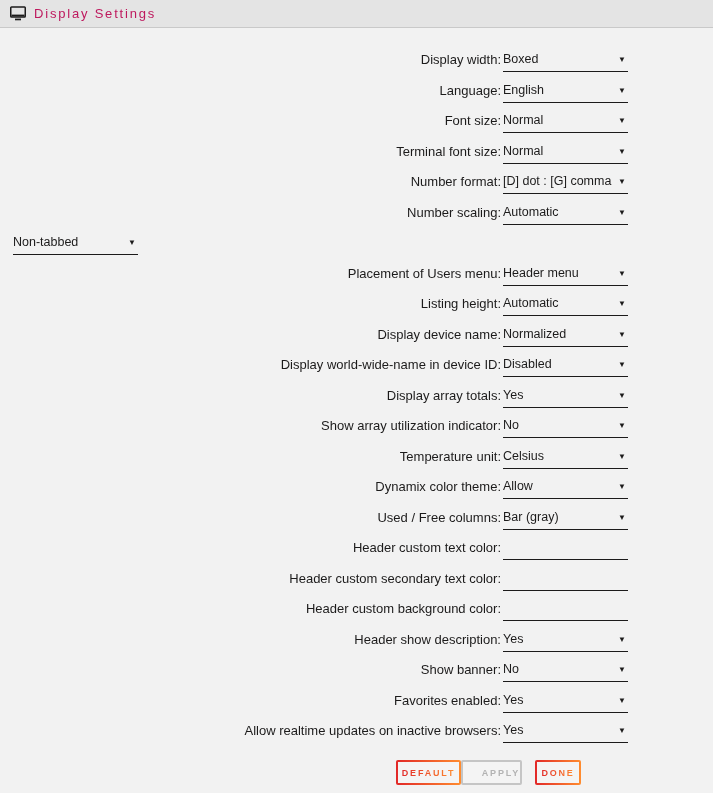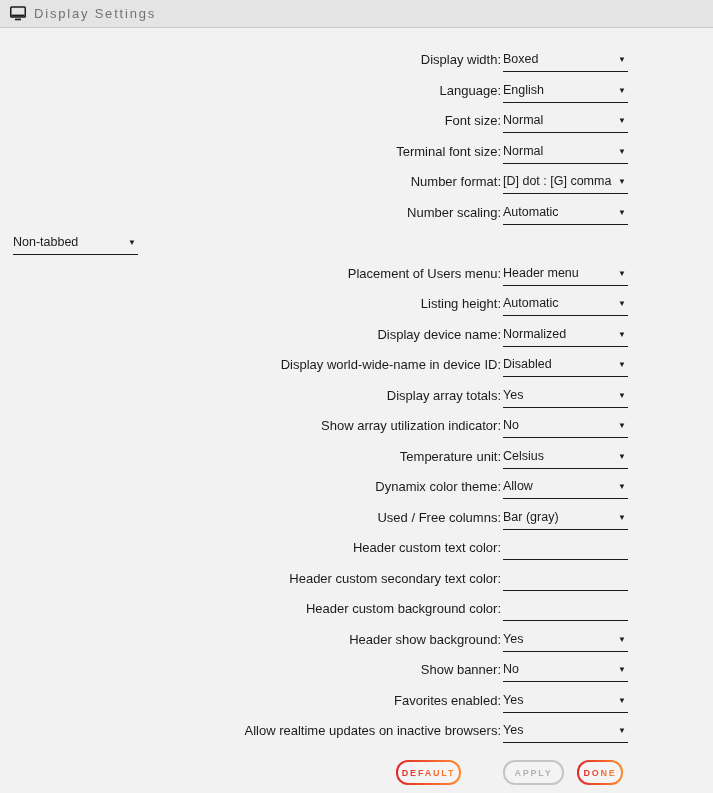--- a/index.html
+++ b/index.html
@@ -12,21 +12,21 @@
   
   .titlebar {
     height:28px; background:#e4e4e4;
     border-bottom:1px solid #c9c9c9;
     display:flex; align-items:center;
     padding:0 10px;
   }
   .titlebar .icon-wrap { display:flex; align-items:center; margin-right:8px; }
   .titlebar .title {
     font-size:13px; font-weight:normal;
-    letter-spacing:1.8px; color:#737373;
+    letter-spacing:1.8px; color:#be185d;
   }
   
   .form { padding-top:20px;padding-left:11px; }
   .form-row { display:flex; height:24px; margin-bottom:6.5px; }
   .row-label {
     width:490px; text-align:right;
     font-size:13px; line-height:24px;
     color:#1c1b1b; white-space:nowrap;
   }
   .control-slot { width:125px; margin-left:2px; position:relative; }
@@ -45,39 +45,40 @@
   }
   .text-control {
     width:125px; height:24px;
     border:none; border-bottom:1px solid #1c1b1b;
     background:transparent; outline:none;
     font-family:inherit; font-size:12.5px; color:#1c1b1b;
   }
   
   .buttons { display:flex; margin-top:17px; padding-left:396px; }
   .btn {
-    height:25px; border-radius:12px;
+    height:25px; border-radius:2px;
     border:2px solid transparent;
     background:
       linear-gradient(#f4f4f4,#f4f4f4) padding-box,
       linear-gradient(90deg,#e22828,#ff8c2f) border-box;
     font-family:inherit; font-size:9px; font-weight:bold;
     letter-spacing:1.8px; text-align:center;
     cursor:pointer; padding:0;
   }
   .btn .btn-text {
     background:linear-gradient(90deg,#e22828,#ff8c2f);
     -webkit-background-clip:text; background-clip:text;
     color:transparent;
   }
   .btn-default { width:65px; }
   .btn-apply {
-    width:61px; margin-left:42px;
+    width:61px; 
     background:#f4f4f4; border:2px solid #c5c5c5;
     cursor:default;
+    text-align:right;
   }
   .btn-apply .btn-text {
     background:none; -webkit-background-clip:border-box;
     background-clip:border-box; color:#b3b3b3;
   }
   .btn-done { width:46px; margin-left:13px; }
 </style>
 </head>
 <body>
 
@@ -286,21 +287,21 @@
 
   <div class="form-row">
     <div class="row-label">Header custom background color:</div>
     <div class="control-slot">
       
       <input class="text-control" type="text" value="" style="">
     </div>
   </div>
 
   <div class="form-row">
-    <div class="row-label">Header show background:</div>
+    <div class="row-label">Header show description:</div>
     <div class="control-slot">
       <div class="select-control">
         <span class="select-value">Yes</span>
         <span class="select-arrow">▼</span>
       </div>
 
     </div>
   </div>
 
   <div class="form-row">

